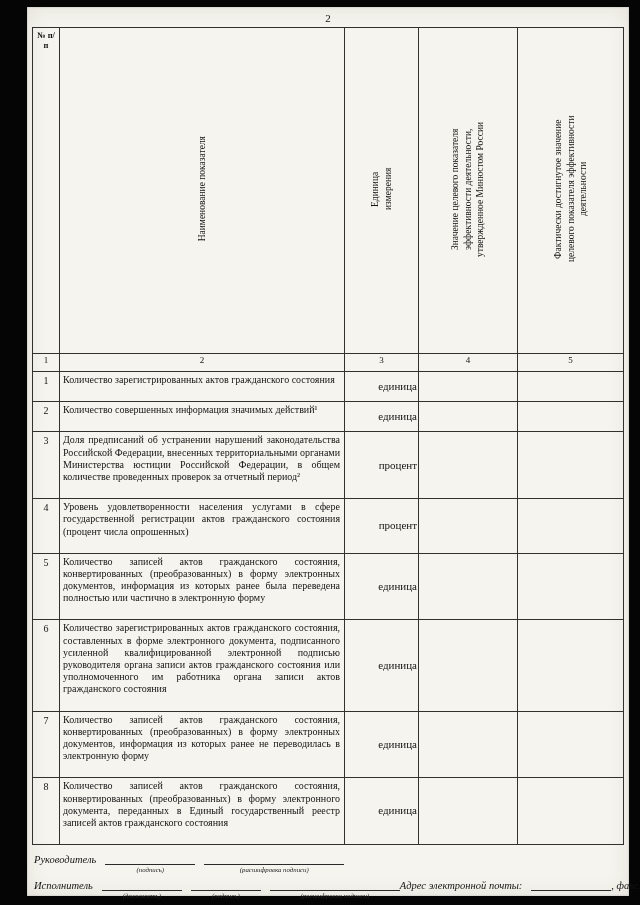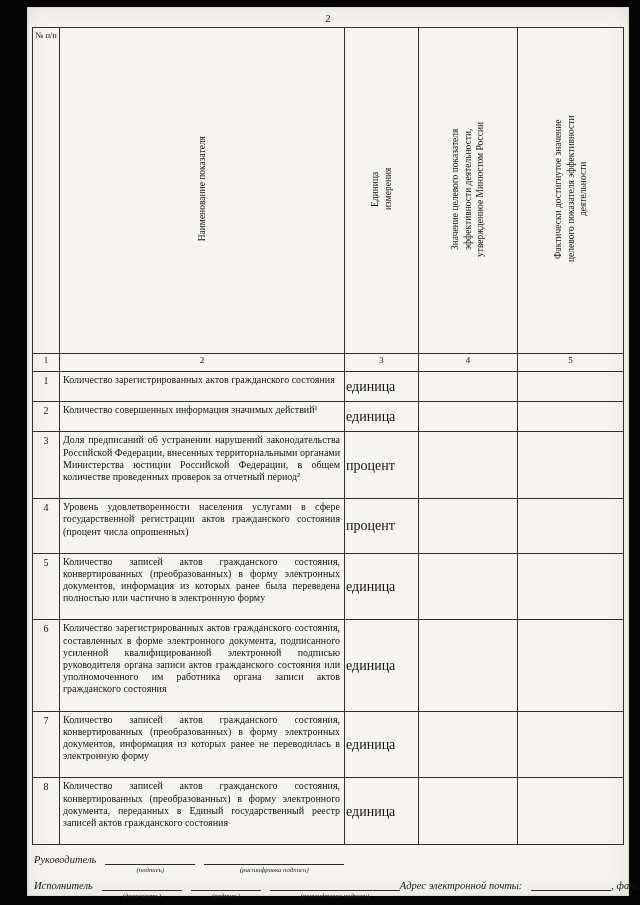--- a/index.html
+++ b/index.html
@@ -19,32 +19,32 @@
     position:absolute;top:5px;left:0;right:0;
     text-align:center;font-size:11px;
   }
   .doc{position:absolute;left:5px;right:5px;top:20px;}
 
   table{width:100%;border-collapse:collapse;table-layout:fixed;}
   td{border:1px solid #33312d;}
 
   tr.hdr-row{height:326px;}
   td.hdr{text-align:center;vertical-align:middle;font-size:9.5px;line-height:1.32;padding:2px;}
-  td.hdr-num{vertical-align:top;font-size:8.5px;line-height:1.15;padding-top:3px;text-align:center;}
+  td.hdr-num{vertical-align:top;font-size:8.5px;line-height:1.15;padding-top:3px;text-align:center;font-weight:bold;}
   .vt{display:inline-block;writing-mode:vertical-rl;transform:rotate(180deg);}
   .vt-unit{height:66px;}
   .vt-target{height:158px;}
   .vt-actual{height:148px;}
 
   tr.colnum-row td{text-align:center;font-size:9px;height:15px;padding:1px;}
 
   tbody td{font-size:10px;line-height:1.22;vertical-align:top;}
   td.c-num{text-align:center;padding-top:3px;}
   td.c-name{text-align:justify;padding:2px 4px 15px 3px;}
-  td.c-unit{text-align:left;vertical-align:middle;font-size:14px;}
+  td.c-unit{text-align:right;vertical-align:middle;font-size:11px;}
   td.c-val{}
 
   
   .sig{margin:8px 2px 0 2px;font-size:10.5px;}
   .sig-row{display:flex;align-items:flex-start;margin-bottom:5px;font-style:italic;}
   .sig-label{white-space:nowrap;padding-top:1px;}
   .fld{display:inline-flex;flex-direction:column;align-items:center;margin-left:9px;}
   .fline{border-bottom:1px solid #2a2a2a;height:11px;width:100px;} .w70{width:70px;} .w80{width:80px;} .w90{width:90px;}
   .w130{width:130px;} .w140{width:140px;} .w150{width:150px;}
   .fsub{font-size:6.8px;line-height:1.1;margin-top:1px;white-space:nowrap;color:#222;}

